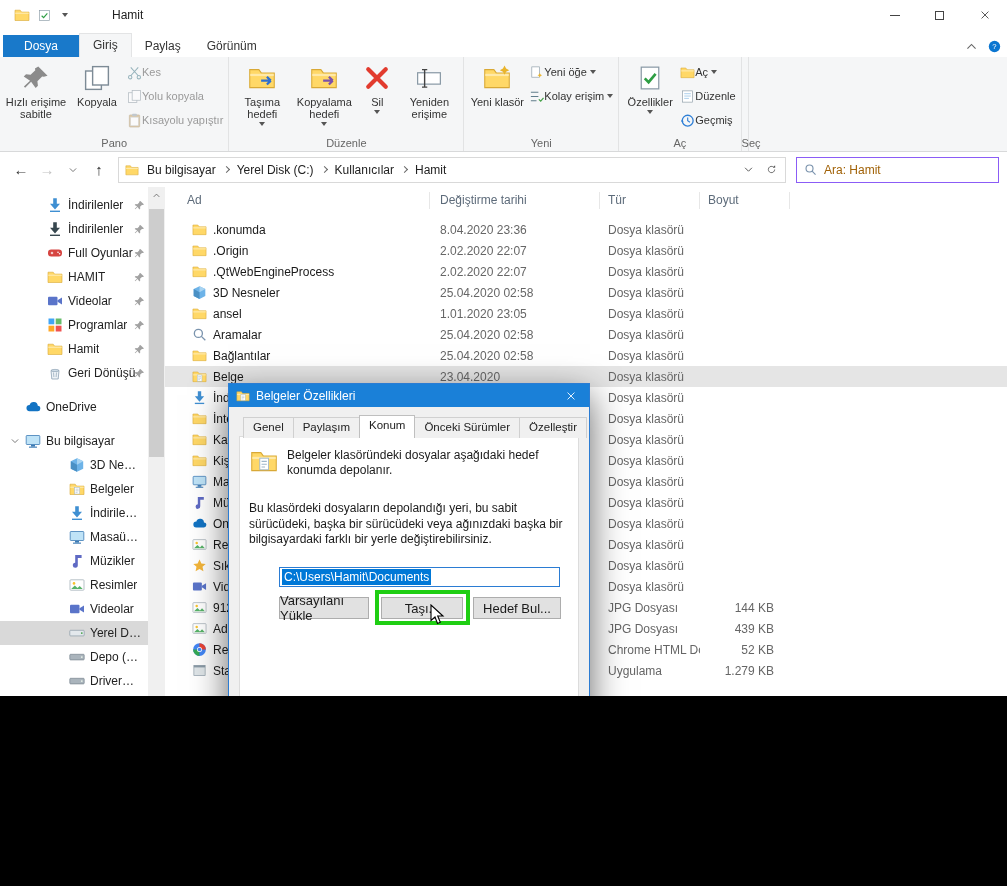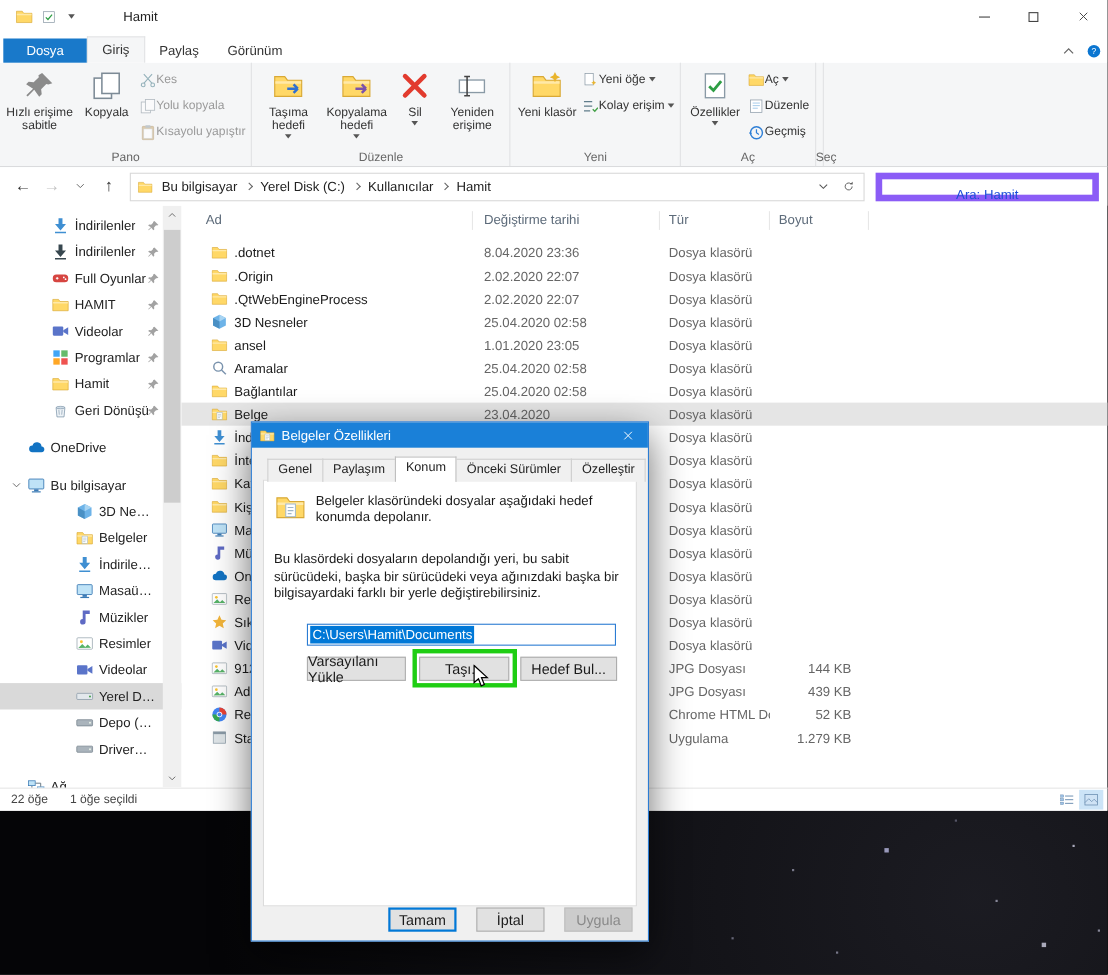--- a/index.html
+++ b/index.html
@@ -1,17 +1,17 @@
 <!DOCTYPE html>
 <html><head>
 <meta charset="utf-8">
 <style>
   html,body{margin:0;padding:0;background:#000;}
   *{box-sizing:border-box;}
-  #screen{position:relative;width:1007px;height:886px;overflow:hidden;background:#050507;
+  #screen{position:relative;width:1007px;height:696px;overflow:hidden;background:#050507;
           font-family:"Liberation Sans",sans-serif;font-size:12px;color:#1a1a1a;}
   .stars{position:absolute;inset:0;background:radial-gradient(ellipse at 88% 92%,rgba(70,70,85,.35),transparent 55%);}
   .stars::after{content:"";position:absolute;left:0;top:0;width:2px;height:2px;background:#99a;
     box-shadow:720px 790px 0 #778,805px 772px 0 1px #99b,905px 818px 0 #889,975px 768px 0 #aab,
     665px 852px 0 #667,948px 858px 0 1px #aab,868px 745px 0 #556,760px 865px 0 #778,998px 845px 0 #889;}
   
   #explorer{position:absolute;left:0;top:0;width:1007px;height:737px;background:#fff;}
   .titlebar{height:30px;display:flex;align-items:center;padding:0 0 0 14px;background:#fff;}
   .titlebar .ic{width:16px;height:16px;margin-right:8px;}
   .titlebar .ic.sm{width:13px;height:13px;}
@@ -52,22 +52,22 @@
   .navbtn svg{width:10px;height:10px;color:#666;}
   .bcrumb{width:668px;height:26px;border:1px solid #d9d9d9;display:flex;align-items:center;
           padding:0 6px;margin-left:6px;gap:6px;}
   .bcrumb .ic{width:14px;height:14px;flex:0 0 auto;}
   .crumb{color:#222;padding:0 2px;white-space:nowrap;}
   .csep{width:5px;height:5px;border-right:1px solid #666;border-bottom:1px solid #666;
         transform:rotate(-45deg);flex:0 0 auto;}
   .bsp{flex:1;}
   .bcrumb .tail svg{width:11px;height:11px;color:#555;}
   .bcrumb .tail{display:flex;gap:12px;align-items:center;padding-right:2px;}
-  .searchbox{width:203px;height:26px;border:6px solid #8b5cf6;margin-left:10px;display:flex;
-             align-items:center;padding:0 7px;color:#1d4ed8;font-size:12px;gap:7px;flex-direction:column;}
+  .searchbox{width:203px;height:26px;border:1px solid #8b5cf6;margin-left:10px;display:flex;
+             align-items:center;padding:0 7px;color:#a16207;font-size:12px;gap:7px;}
   .searchbox svg{width:13px;height:13px;}
   
   .main{height:529px;display:flex;position:relative;}
   .navpane{width:165px;position:relative;padding-top:6px;overflow:hidden;}
   .nav-item{height:24px;display:flex;align-items:center;gap:5px;position:relative;
             padding-right:24px;white-space:nowrap;font-size:12px;color:#222;}
   .nav-item svg.ic{width:16px;height:16px;flex:0 0 auto;}
   .nav-item svg.chev{width:10px;height:10px;color:#666;flex:0 0 auto;}
   .chev-sp{width:10px;flex:0 0 auto;display:inline-block;}
   .nav-item.sel{background:#d9d9d9;}
@@ -742,21 +742,21 @@
           <div class="hdate"><span>Değiştirme tarihi</span></div>
           <div class="htype"><span>Tür</span></div>
           <div class="hsize"><span>Boyut</span></div>
         </div>
         <div id="rows">
             <div class="frow">
               <div class="fname">
                 <svg viewBox="0 0 16 16">
                   <use href="#sym-folder"></use>
                 </svg>
-                <span>.dotnet</span>
+                <span>.konumda</span>
               </div>
               <div class="fdate">8.04.2020 23:36</div>
               <div class="ftype">Dosya klasörü</div>
               <div class="fsize"></div>
             </div>
             <div class="frow">
               <div class="fname">
                 <svg viewBox="0 0 16 16">
                   <use href="#sym-folder"></use>
                 </svg>

